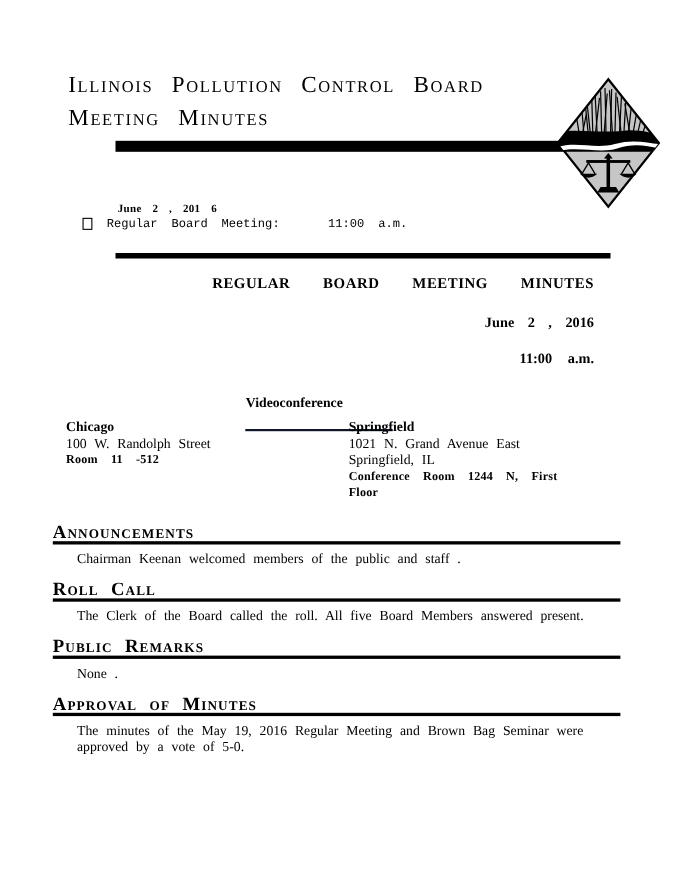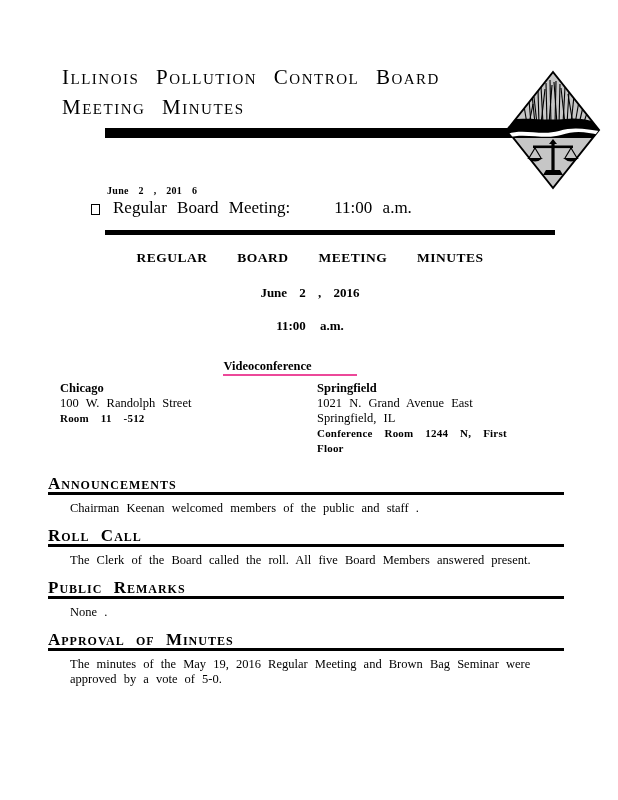--- a/index.html
+++ b/index.html
@@ -19,33 +19,33 @@
     letter-spacing:1.5px;word-spacing:10px;
     color:#000;
   }
 
   
   .header-bar{left:105px;top:128px;width:452px;height:10px;background:#000;}
   .logo{left:505px;top:70px;width:96px;height:120px;}
 
   
   .small-date{left:107px;top:185px;font-size:10px;font-weight:bold;word-spacing:7px;letter-spacing:.3px;}
-  .meeting-row{left:91px;top:198px;font-size:17px;word-spacing:6px;}
+  .meeting-row{left:75px;top:198px;font-size:11px;word-spacing:6px;font-family:Liberation Mono, monospace;}
   .bullet-box{display:inline-block;width:7px;height:9px;border:1px solid #000;vertical-align:middle;margin-right:13px;}
   .meeting-time{margin-left:44px;}
 
   .rule2{left:105px;top:230px;width:450px;height:5px;background:#000;}
 
   
-  .center-blk{left:80px;width:460px;text-align:center;font-weight:bold;}
+  .center-blk{left:80px;width:460px;text-align:right;font-weight:bold;}
   .minutes-title{top:250px;font-size:13.5px;word-spacing:26px;letter-spacing:.5px;}
   .minutes-date{top:285px;font-size:13px;word-spacing:9px;}
   .minutes-time{top:318px;font-size:13px;word-spacing:11px;}
   .vc-line{top:359px;left:80px;width:420px;text-align:center;font-weight:bold;font-size:12.5px;}
-  .vc-line span{border-bottom:2px solid #ec4899;padding-right:45px;padding-bottom:1px;}
+  .vc-line span{border-bottom:2px solid #0f172a;padding-right:45px;padding-bottom:17px;}
 
   
   .addr{font-size:12.5px;line-height:15px;word-spacing:4px;}
   .addr-chicago{left:60px;top:381px;width:230px;}
   .addr-springfield{left:317px;top:381px;width:212px;}
   .addr .city{font-weight:bold;}
   .addr .room{font-weight:bold;font-size:11px;word-spacing:9px;letter-spacing:.2px;}
 
   
   .sections{left:48px;top:477px;width:516px;}

